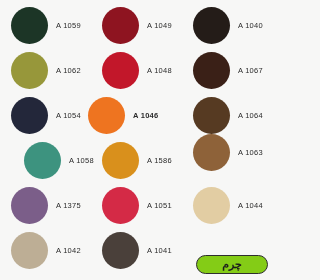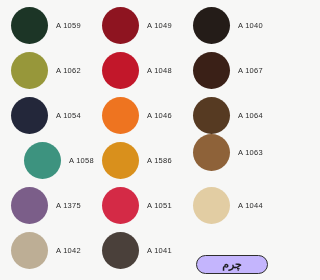--- a/index.html
+++ b/index.html
@@ -45,21 +45,21 @@
     line-height: 1;
   }
   #category-badge {
     position: absolute;
     left: 196px;
     top: 255px;
     width: 72px;
     height: 19px;
     border: 1px solid #2e2e2e;
     border-radius: 10px;
-    background: #c4b5fd;
+    background: #84cc16;
     display: flex;
     align-items: center;
     justify-content: center;
     box-sizing: border-box;
   }
   #category-badge .badge-text {
     font-size: 11px;
     color: #1d1d1d;
     line-height: 1;
     direction: rtl;
@@ -91,21 +91,21 @@
       <span class="swatch-code">A 1048</span>
     </div>
     <div class="swatch-cell" style="left: 193px; top: 48px;">
       <div class="swatch-dot" style="background: rgb(58, 32, 23);"></div>
       <span class="swatch-code">A 1067</span>
     </div>
     <div class="swatch-cell" style="left: 11px; top: 93px;">
       <div class="swatch-dot" style="background: rgb(35, 39, 58);"></div>
       <span class="swatch-code">A 1054</span>
     </div>
-    <div class="swatch-cell" style="left: 102px; top: 93px;">
+    <div class="swatch-cell" style="left: 88px; top: 93px; font-weight: bold;">
       <div class="swatch-dot" style="background: rgb(238, 116, 32);"></div>
       <span class="swatch-code">A 1046</span>
     </div>
     <div class="swatch-cell" style="left: 193px; top: 93px;">
       <div class="swatch-dot" style="background: rgb(86, 58, 34);"></div>
       <span class="swatch-code">A 1064</span>
     </div>
     <div class="swatch-cell" style="left: 24px; top: 138px;">
       <div class="swatch-dot" style="background: rgb(61, 147, 127);"></div>
       <span class="swatch-code">A 1058</span>

